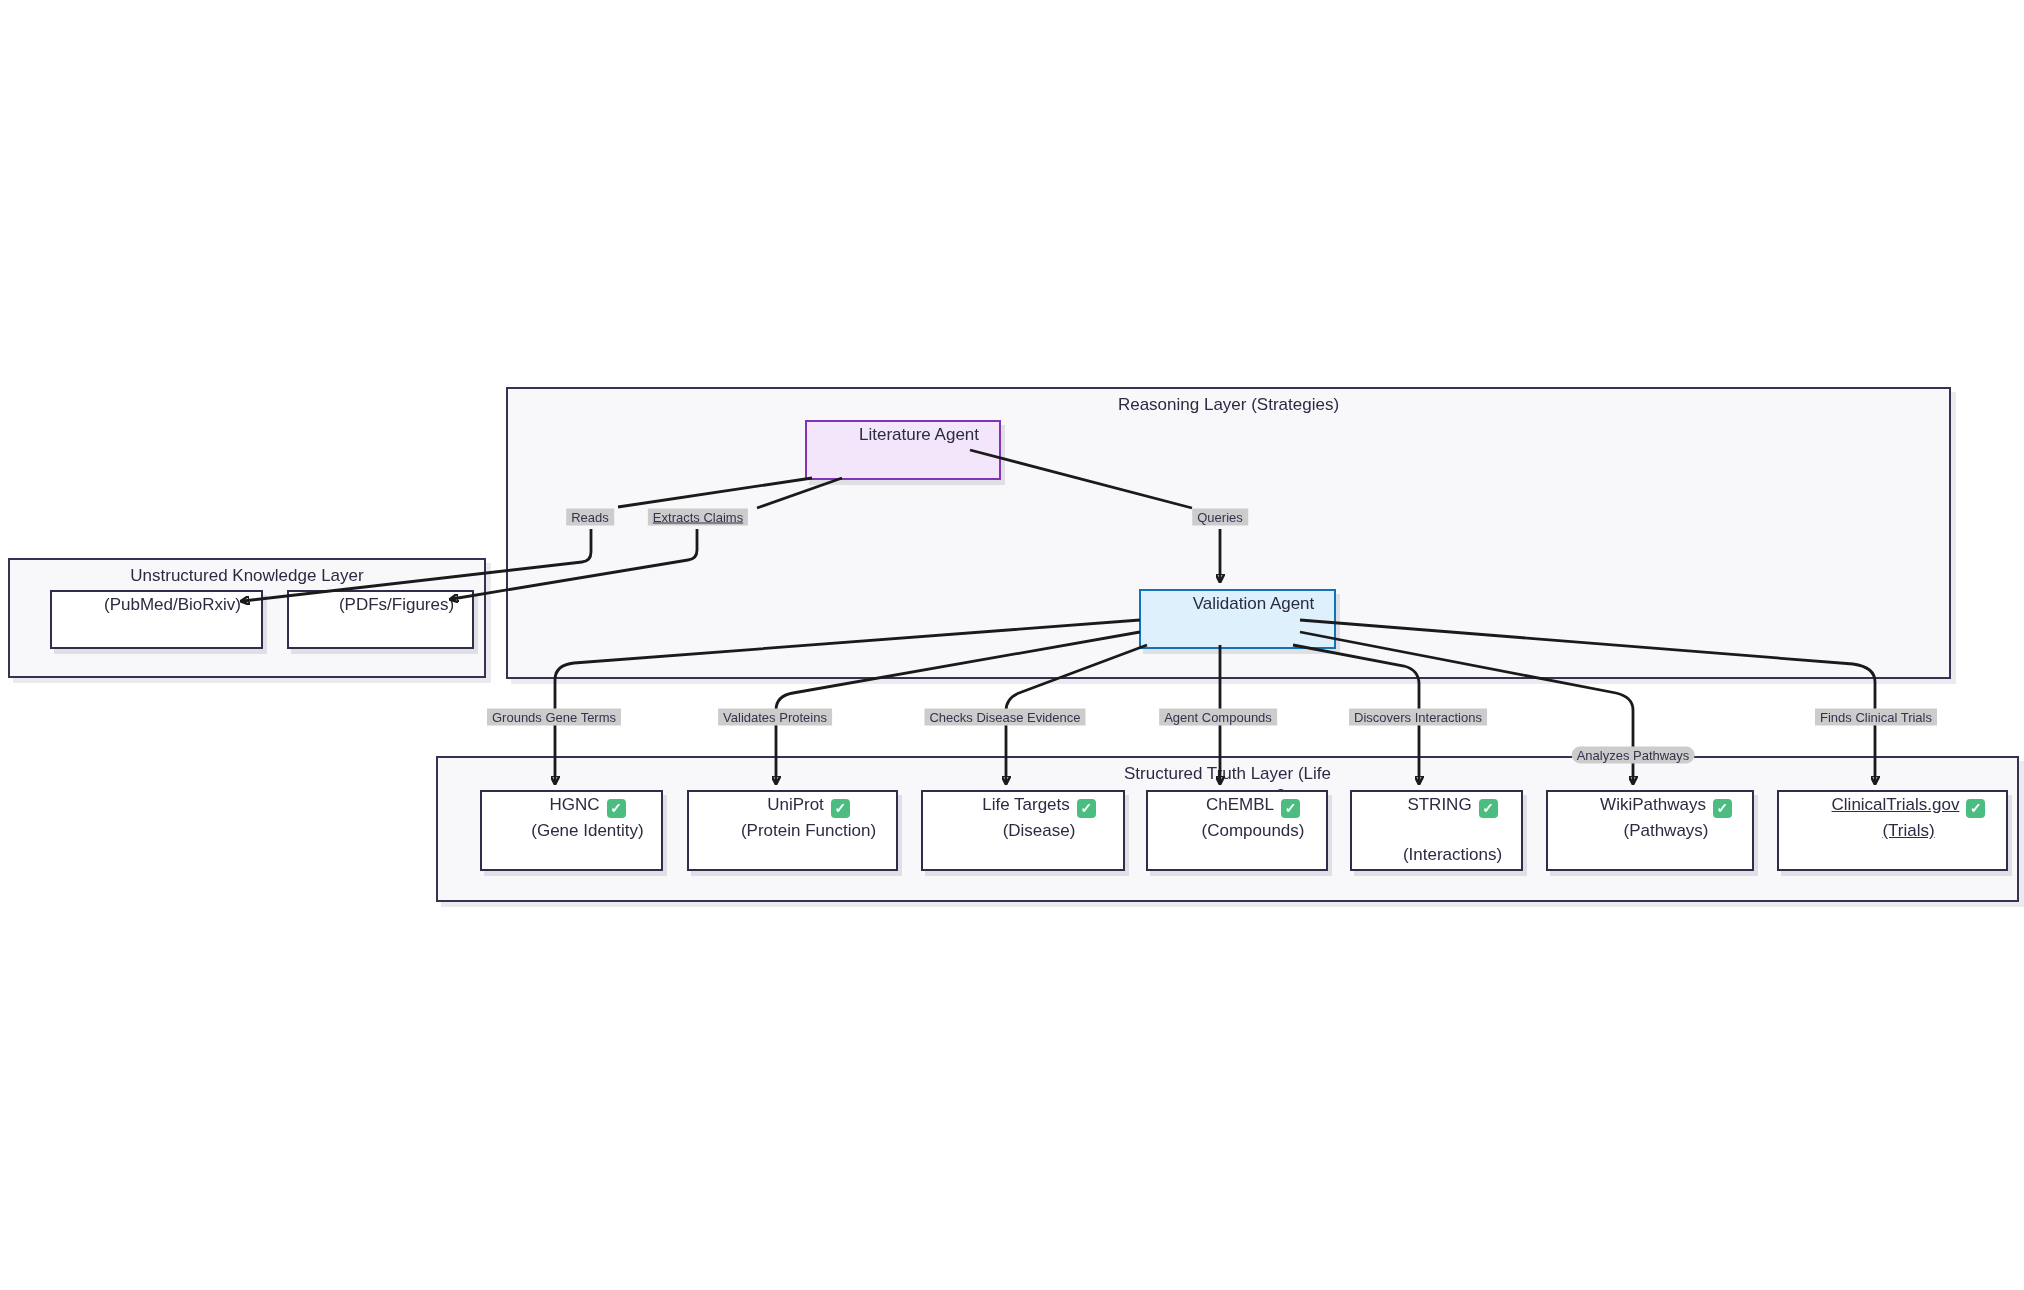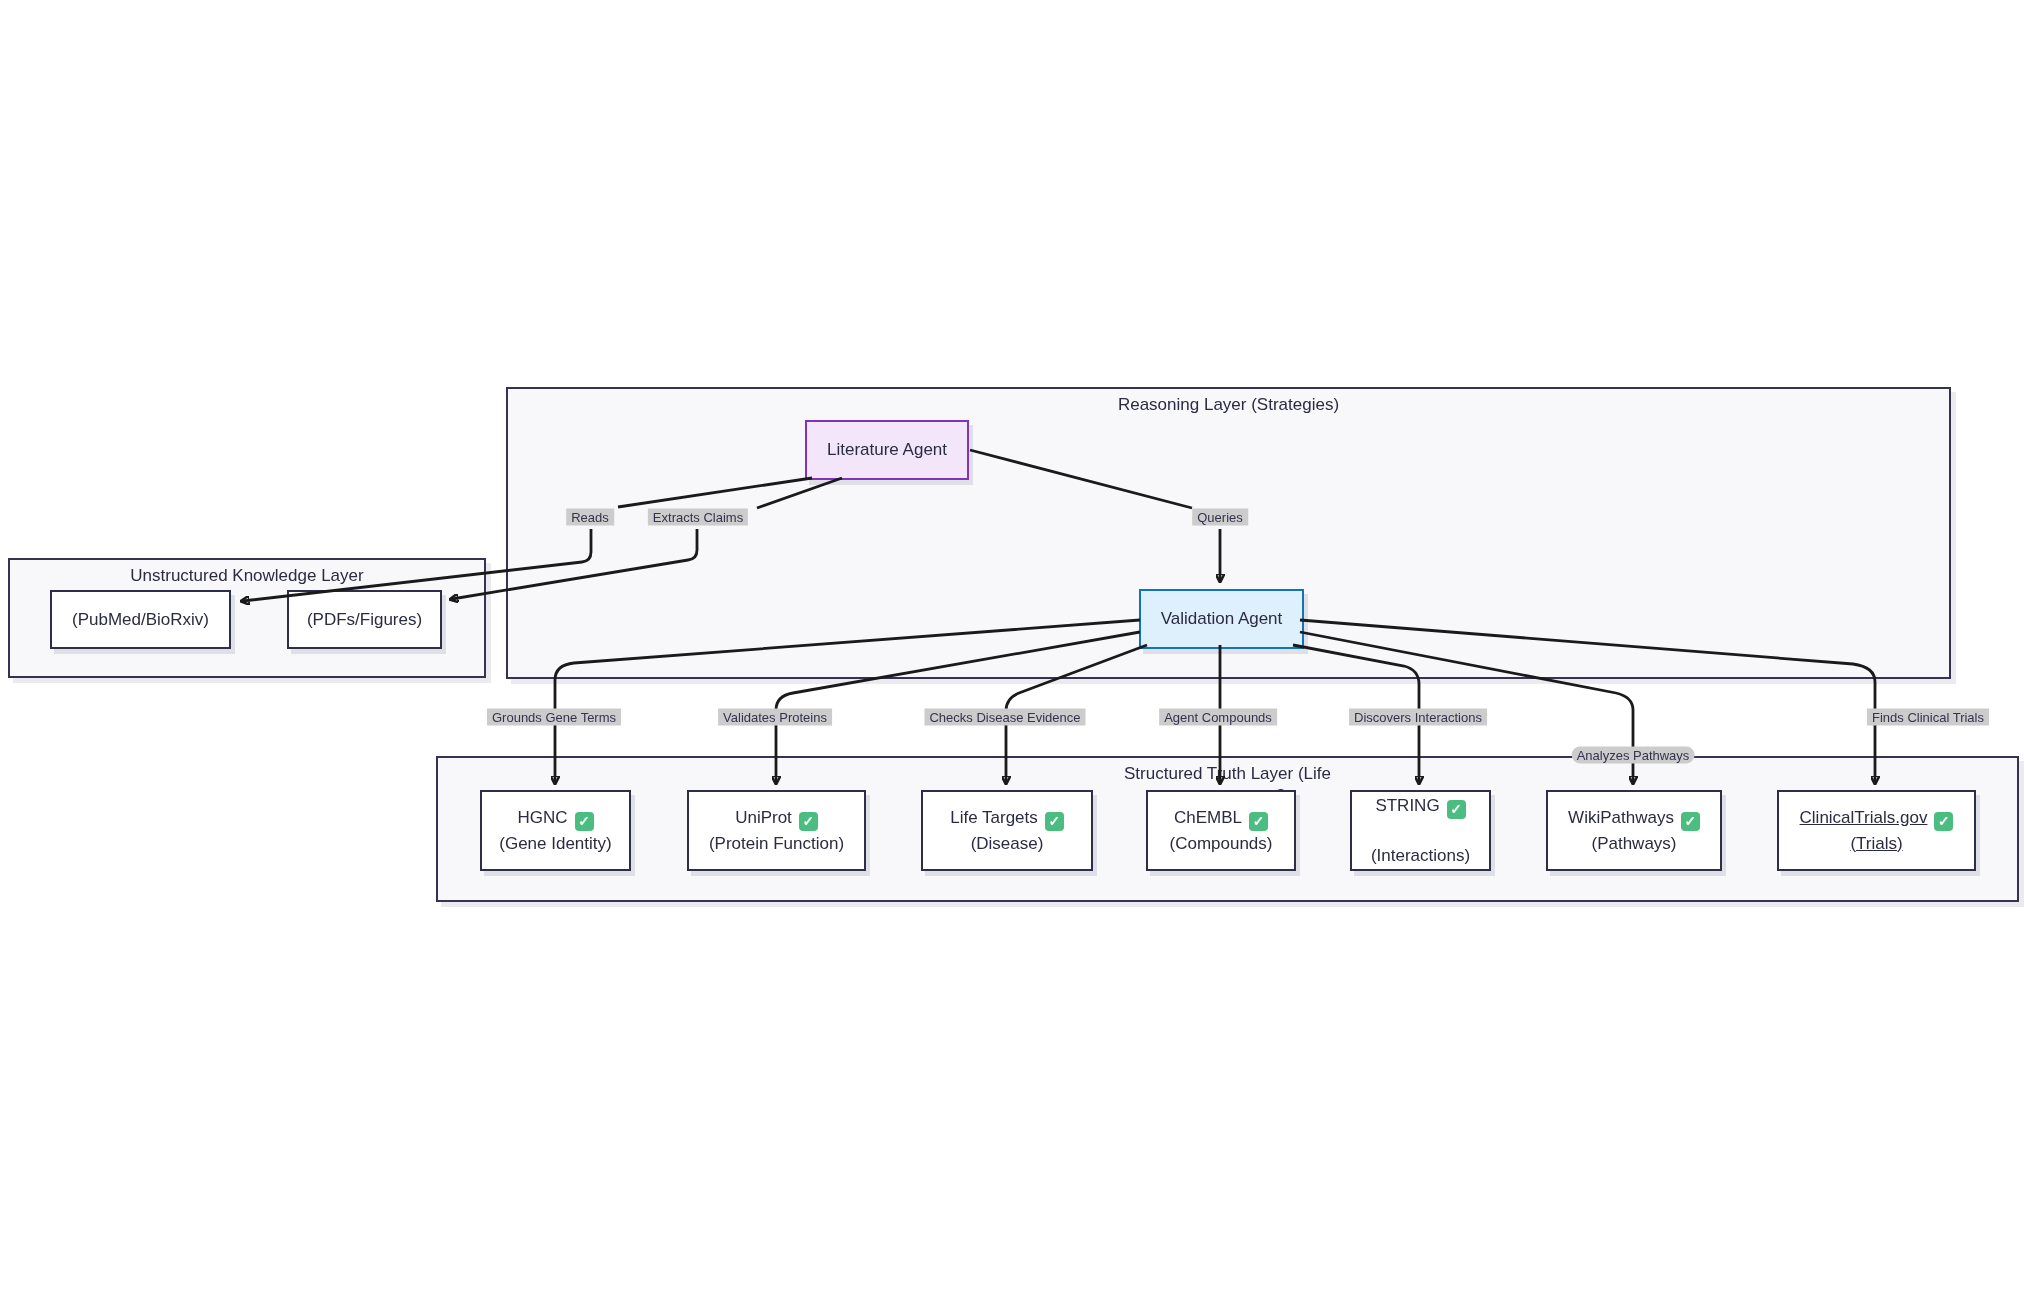--- a/index.html
+++ b/index.html
@@ -18,23 +18,23 @@
   }
   #reasoning-cluster{left:506px;top:387px;width:1441px;height:288px;}
   #unstructured-cluster{left:8px;top:558px;width:474px;height:116px;}
   #structured-cluster{left:436px;top:756px;width:1579px;height:142px;}
   .title-fragment{
     position:absolute;left:838px;top:28px;font-size:17px;color:#2b2b42;z-index:28;
   }
   
   .node{
     position:absolute;display:flex;flex-direction:column;align-items:center;
-    justify-content:center;background:#ffffff;border:2px solid #2e2e4a;
+    background:#ffffff;border:2px solid #2e2e4a;
     box-shadow:4px 5px 0 rgba(110,110,140,0.18);font-size:17px;line-height:26px;
-    text-align:center;z-index:20;white-space:nowrap;
+    text-align:center;z-index:20;white-space:nowrap;padding-left:32px;
   }
   #node-literature{left:805px;top:420px;width:160px;height:56px;
     background:#f3e6fa;border:2.5px solid #8134b8;}
   #node-validation{left:1139px;top:589px;width:161px;height:56px;
     background:#ddf0fb;border:2.5px solid #1273b8;}
   #node-pubmed{left:50px;top:590px;width:177px;height:55px;}
   #node-pdfs{left:287px;top:590px;width:151px;height:55px;}
   .db-node{top:790px;height:77px;}
   #node-hgnc{left:480px;width:147px;}
   #node-uniprot{left:687px;width:175px;}
@@ -133,23 +133,23 @@
     <path marker-end="url(#arrow)" d="M 1140 620 L 574 663 Q 555 665 555 680 L 555 782"></path>
     <path marker-end="url(#arrow)" d="M 1140 632 L 793 693 Q 776 696 776 710 L 776 782"></path>
     <path marker-end="url(#arrow)" d="M 1147 645 L 1019 693 Q 1006 698 1006 711 L 1006 782"></path>
     <path marker-end="url(#arrow)" d="M 1220 645 L 1220 782"></path>
     <path marker-end="url(#arrow)" d="M 1293 645 L 1404 666 Q 1419 670 1419 684 L 1419 782"></path>
     <path marker-end="url(#arrow)" d="M 1300 632 L 1616 693 Q 1633 697 1633 710 L 1633 782"></path>
     <path marker-end="url(#arrow)" d="M 1300 620 L 1853 664 Q 1875 667 1875 682 L 1875 782"></path>
   </svg>
 
   <div class="edge-label" style="left:590px;top:517px;">Reads</div>
-  <div class="edge-label" style="left:698px;top:517px;">Extracts Claims</div>
+  <div class="edge-label" style="left:698px;top:517px;text-decoration:underline;">Extracts Claims</div>
   <div class="edge-label" style="left:1220px;top:517px;">Queries</div>
   <div class="edge-label" style="left:554px;top:717px;">Grounds Gene Terms</div>
   <div class="edge-label" style="left:775px;top:717px;">Validates Proteins</div>
   <div class="edge-label" style="left:1005px;top:717px;">Checks Disease Evidence</div>
   <div class="edge-label" style="left:1218px;top:717px;">Agent Compounds</div>
   <div class="edge-label" style="left:1418px;top:717px;">Discovers Interactions</div>
   <div class="edge-label" style="left:1633px;top:755px;border-radius:9px;">Analyzes Pathways</div>
-  <div class="edge-label" style="left:1928px;top:717px;">Finds Clinical Trials</div>
+  <div class="edge-label" style="left:1876px;top:717px;">Finds Clinical Trials</div>
 
 </div>
 
 </body></html>

